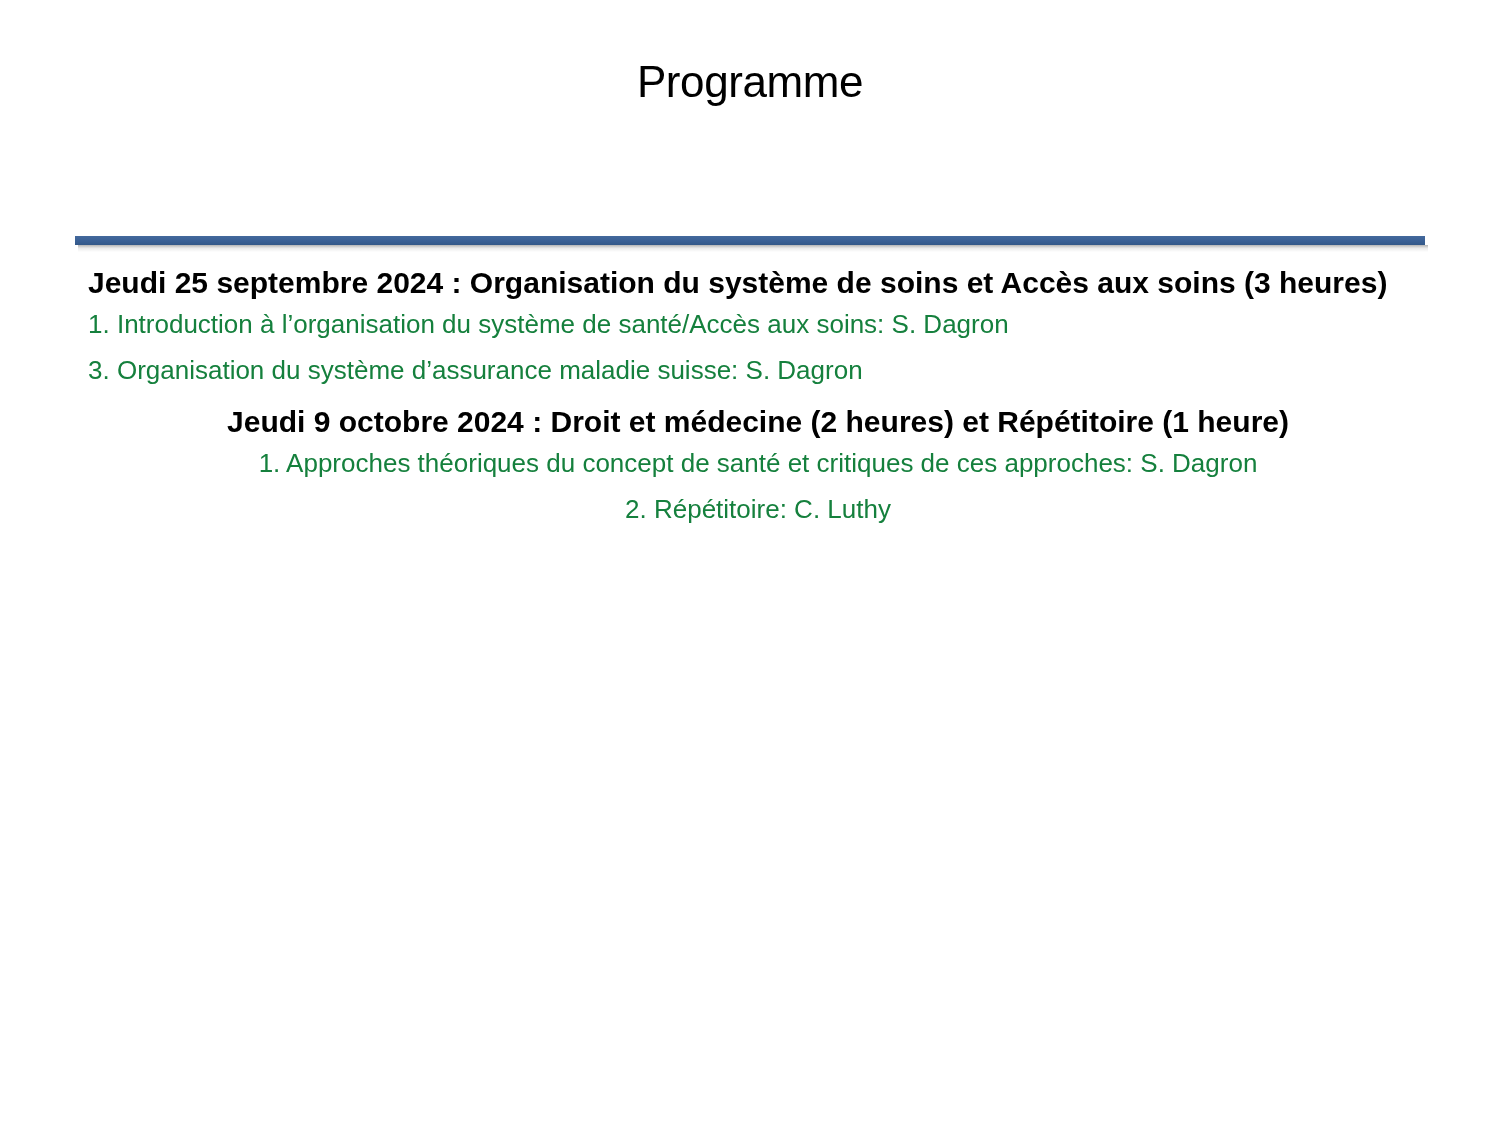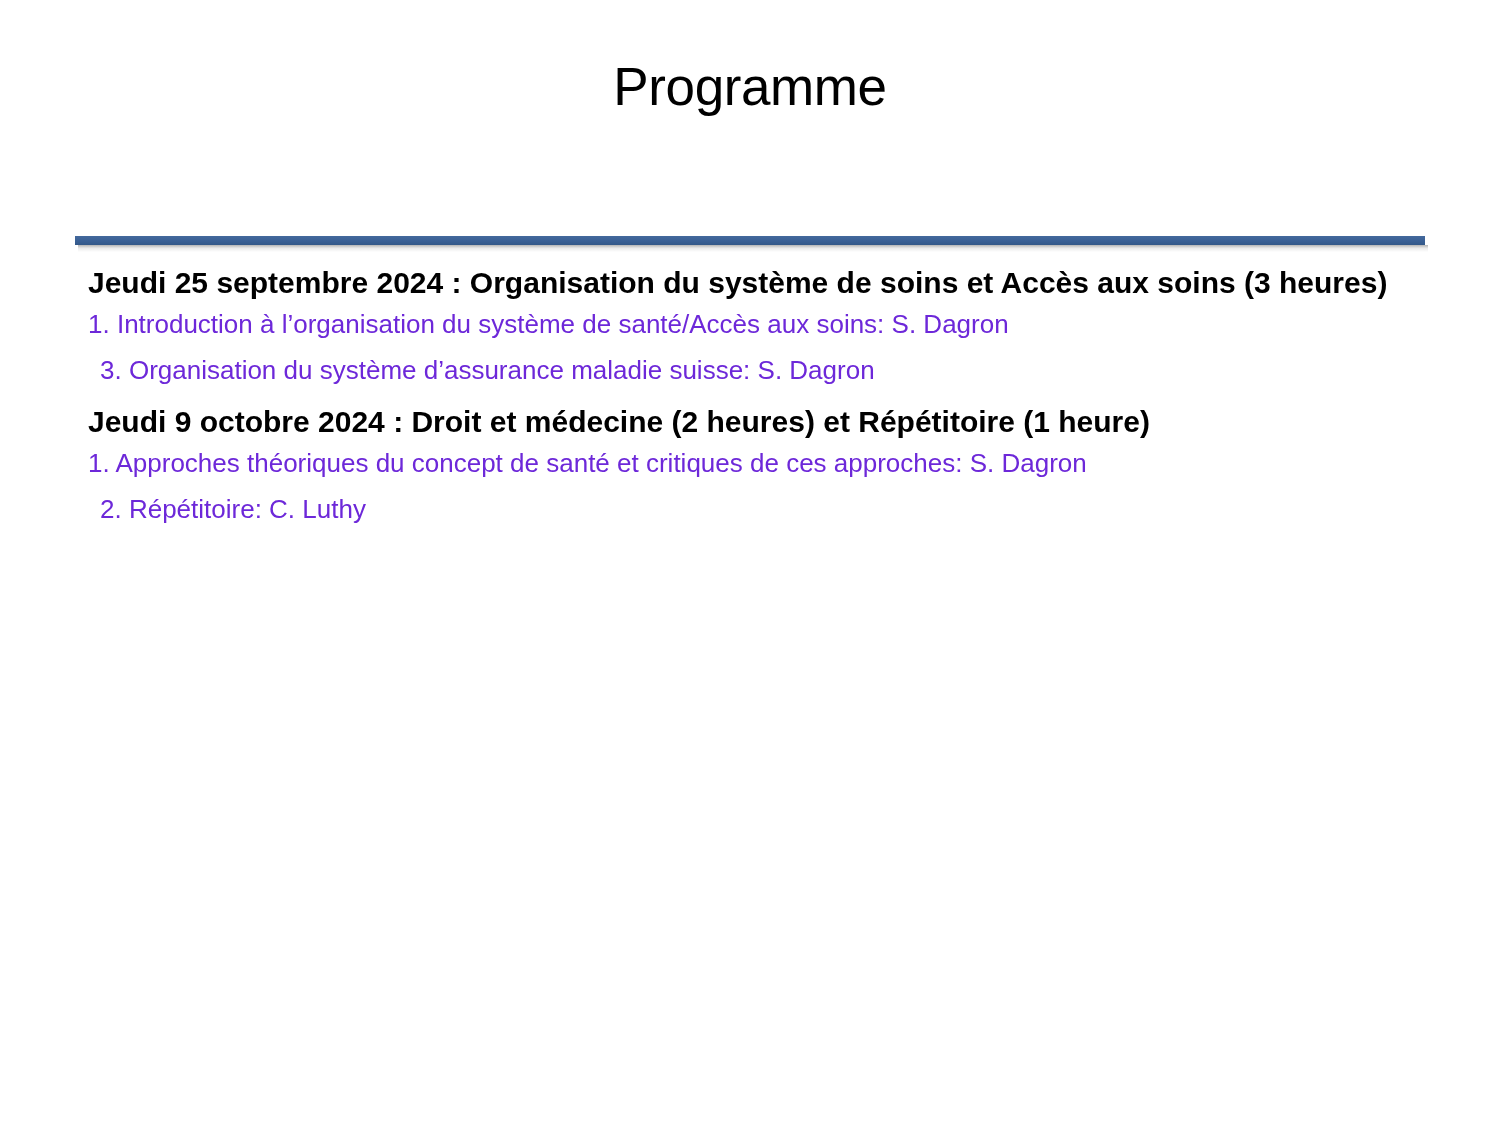--- a/index.html
+++ b/index.html
@@ -20,21 +20,21 @@
     height: 1125px;
     background: #ffffff;
   }
   .slide-title {
     position: absolute;
     top: 58px;
     left: 0;
     width: 1500px;
     text-align: center;
     font-family: "Liberation Sans", sans-serif;
-    font-size: 53px;
+    font-size: 44px;
     font-weight: 400;
     line-height: 1.08;
     letter-spacing: -0.4px;
     color: #000000;
   }
   .divider-wrap {
     position: absolute;
     top: 236px;
     left: 75px;
     width: 1350px;
@@ -60,43 +60,43 @@
     position: absolute;
     top: 268px;
     left: 88px;
     width: 1340px;
   }
   .section {
     margin-bottom: 24px;
   }
   .section:last-child {
     margin-bottom: 0;
+    text-align: center;
   }
   .section-heading {
     font-size: 30px;
     font-weight: 700;
     line-height: 1.0;
     padding-bottom: 13px;
     color: #000000;
     white-space: nowrap;
   }
   .section-item {
     font-size: 26px;
     font-weight: 400;
     line-height: 1.0;
     padding-bottom: 20px;
-    color: #6d28d9;
+    color: #15803d;
     white-space: nowrap;
   }
   .section-item.highlight {
     color: #ff0000;
   }
   .section-item:last-child {
     padding-bottom: 0;
-    margin-left: 12px;
   }
 </style>
 </head>
 <body>
 
 <div class="slide">
 
   <div class="slide-title">Programme</div>
 
   <div class="divider-wrap">

